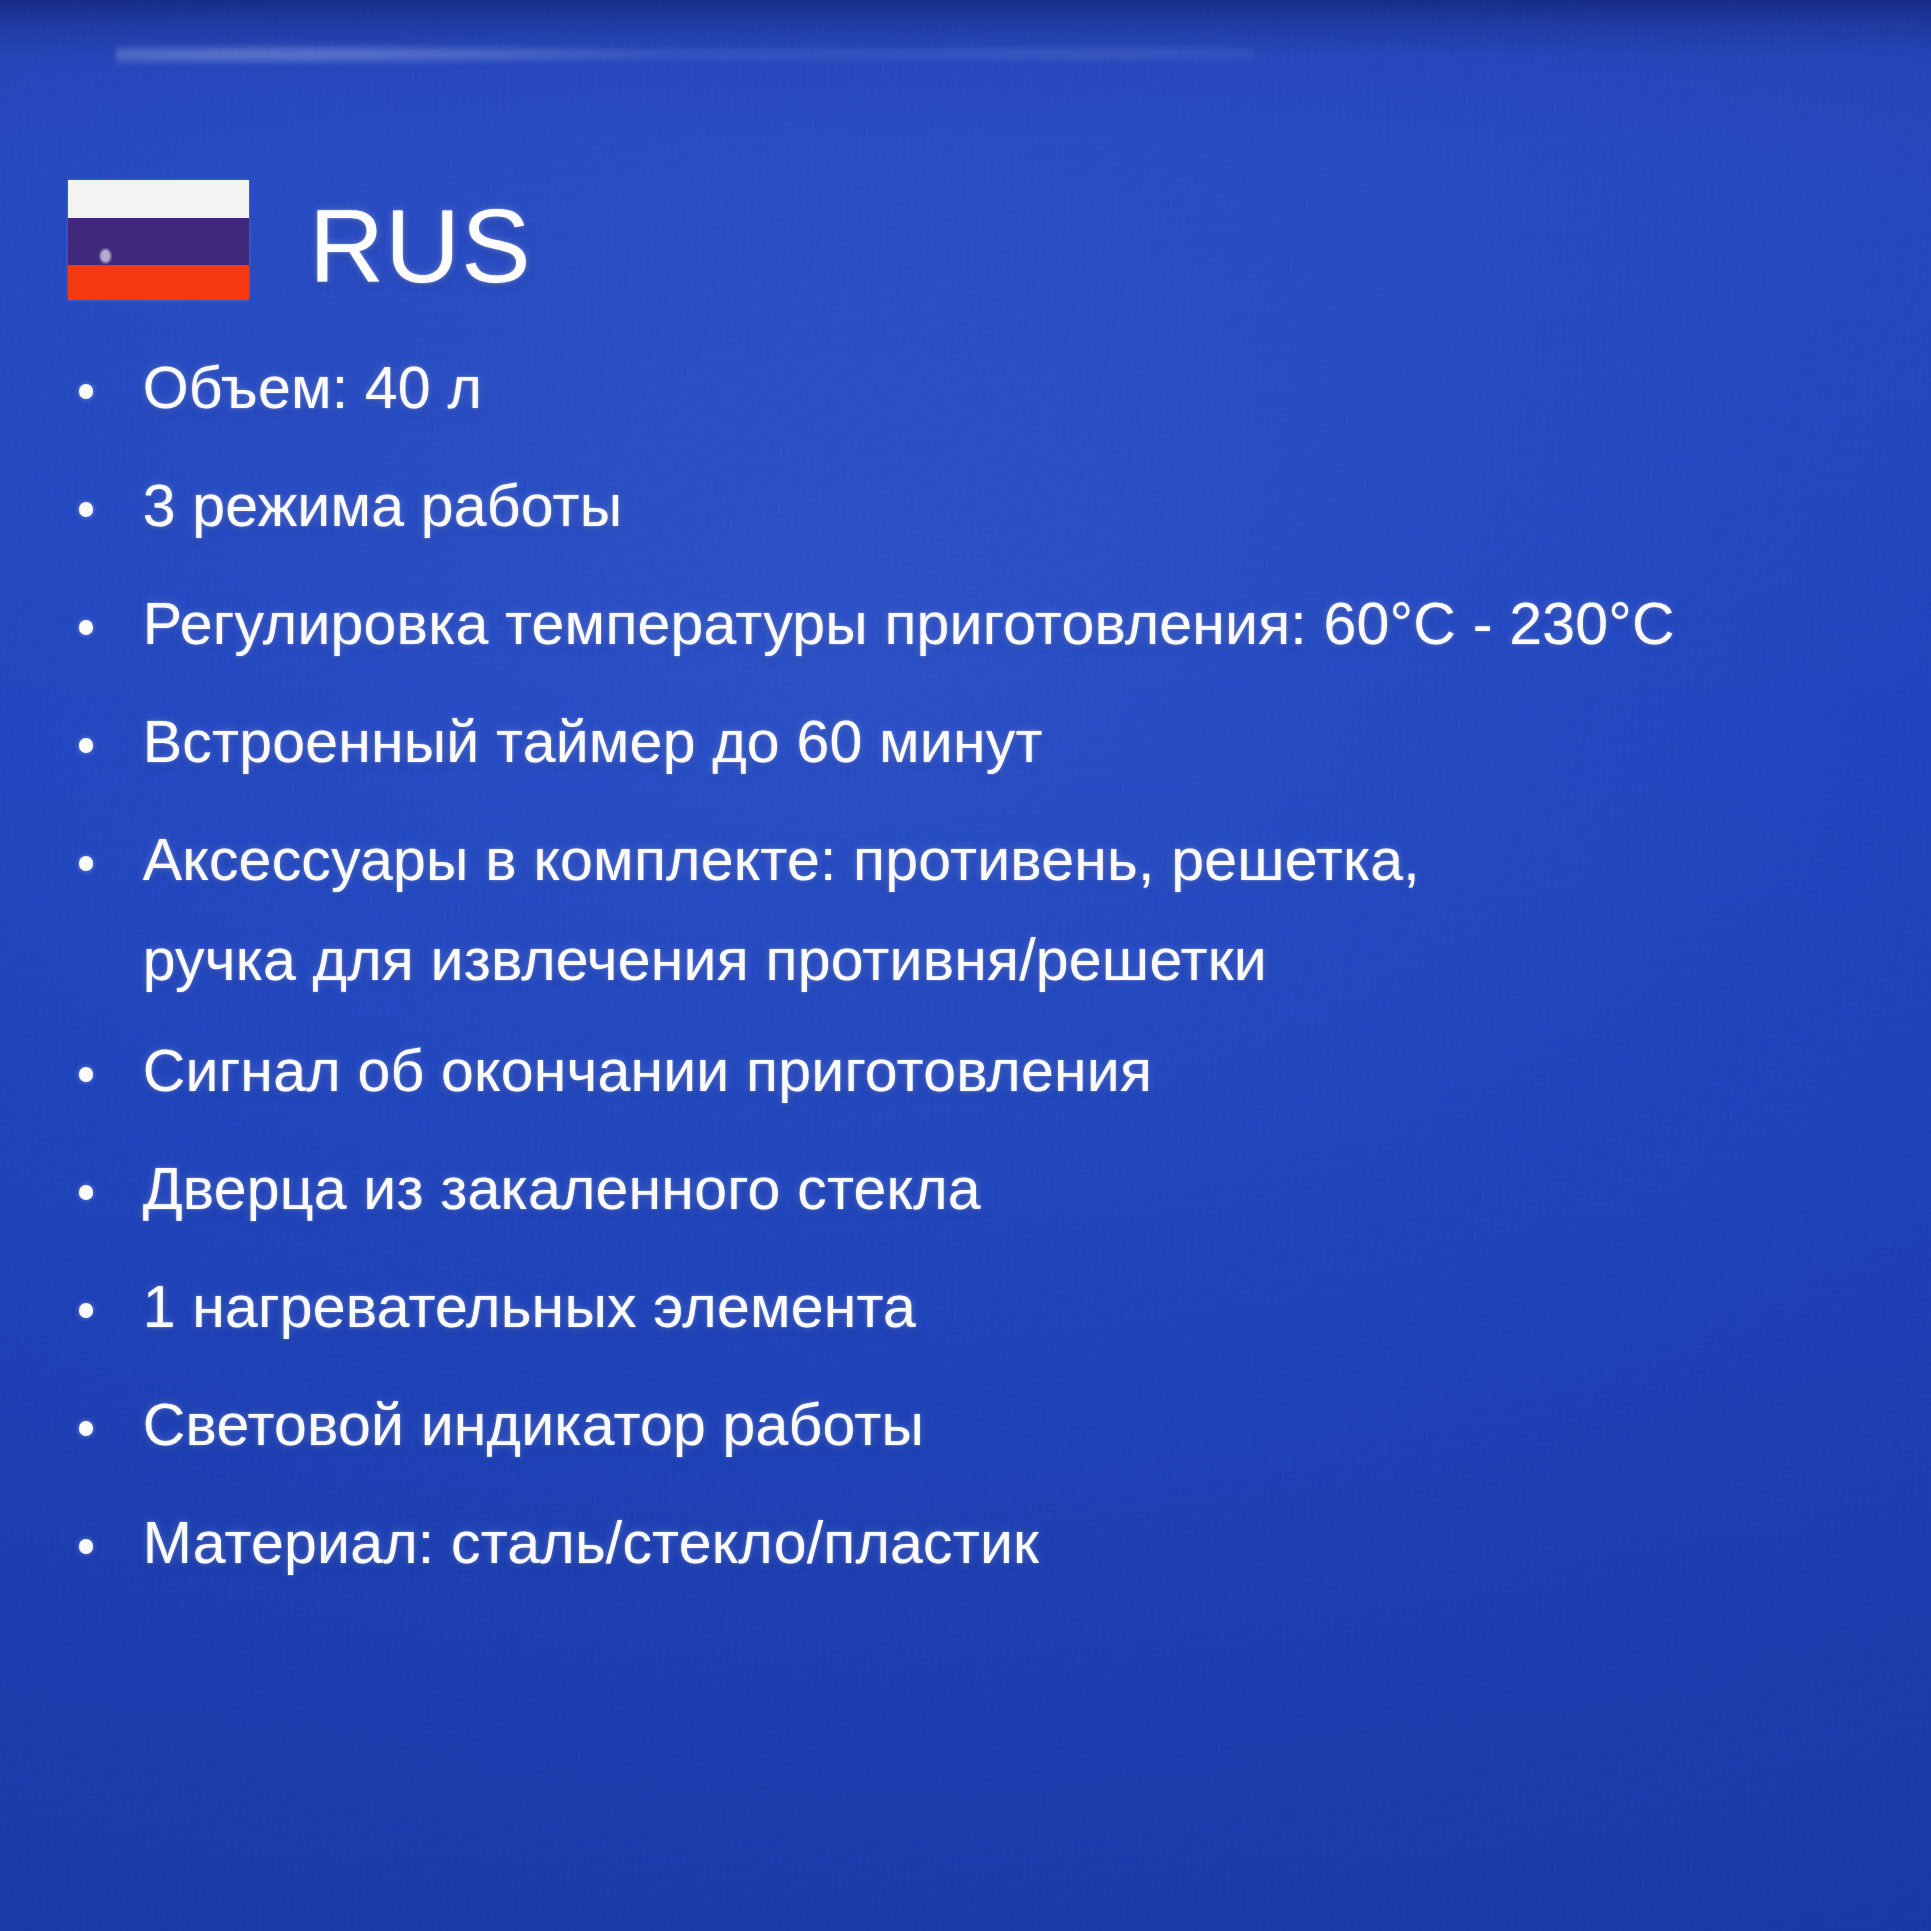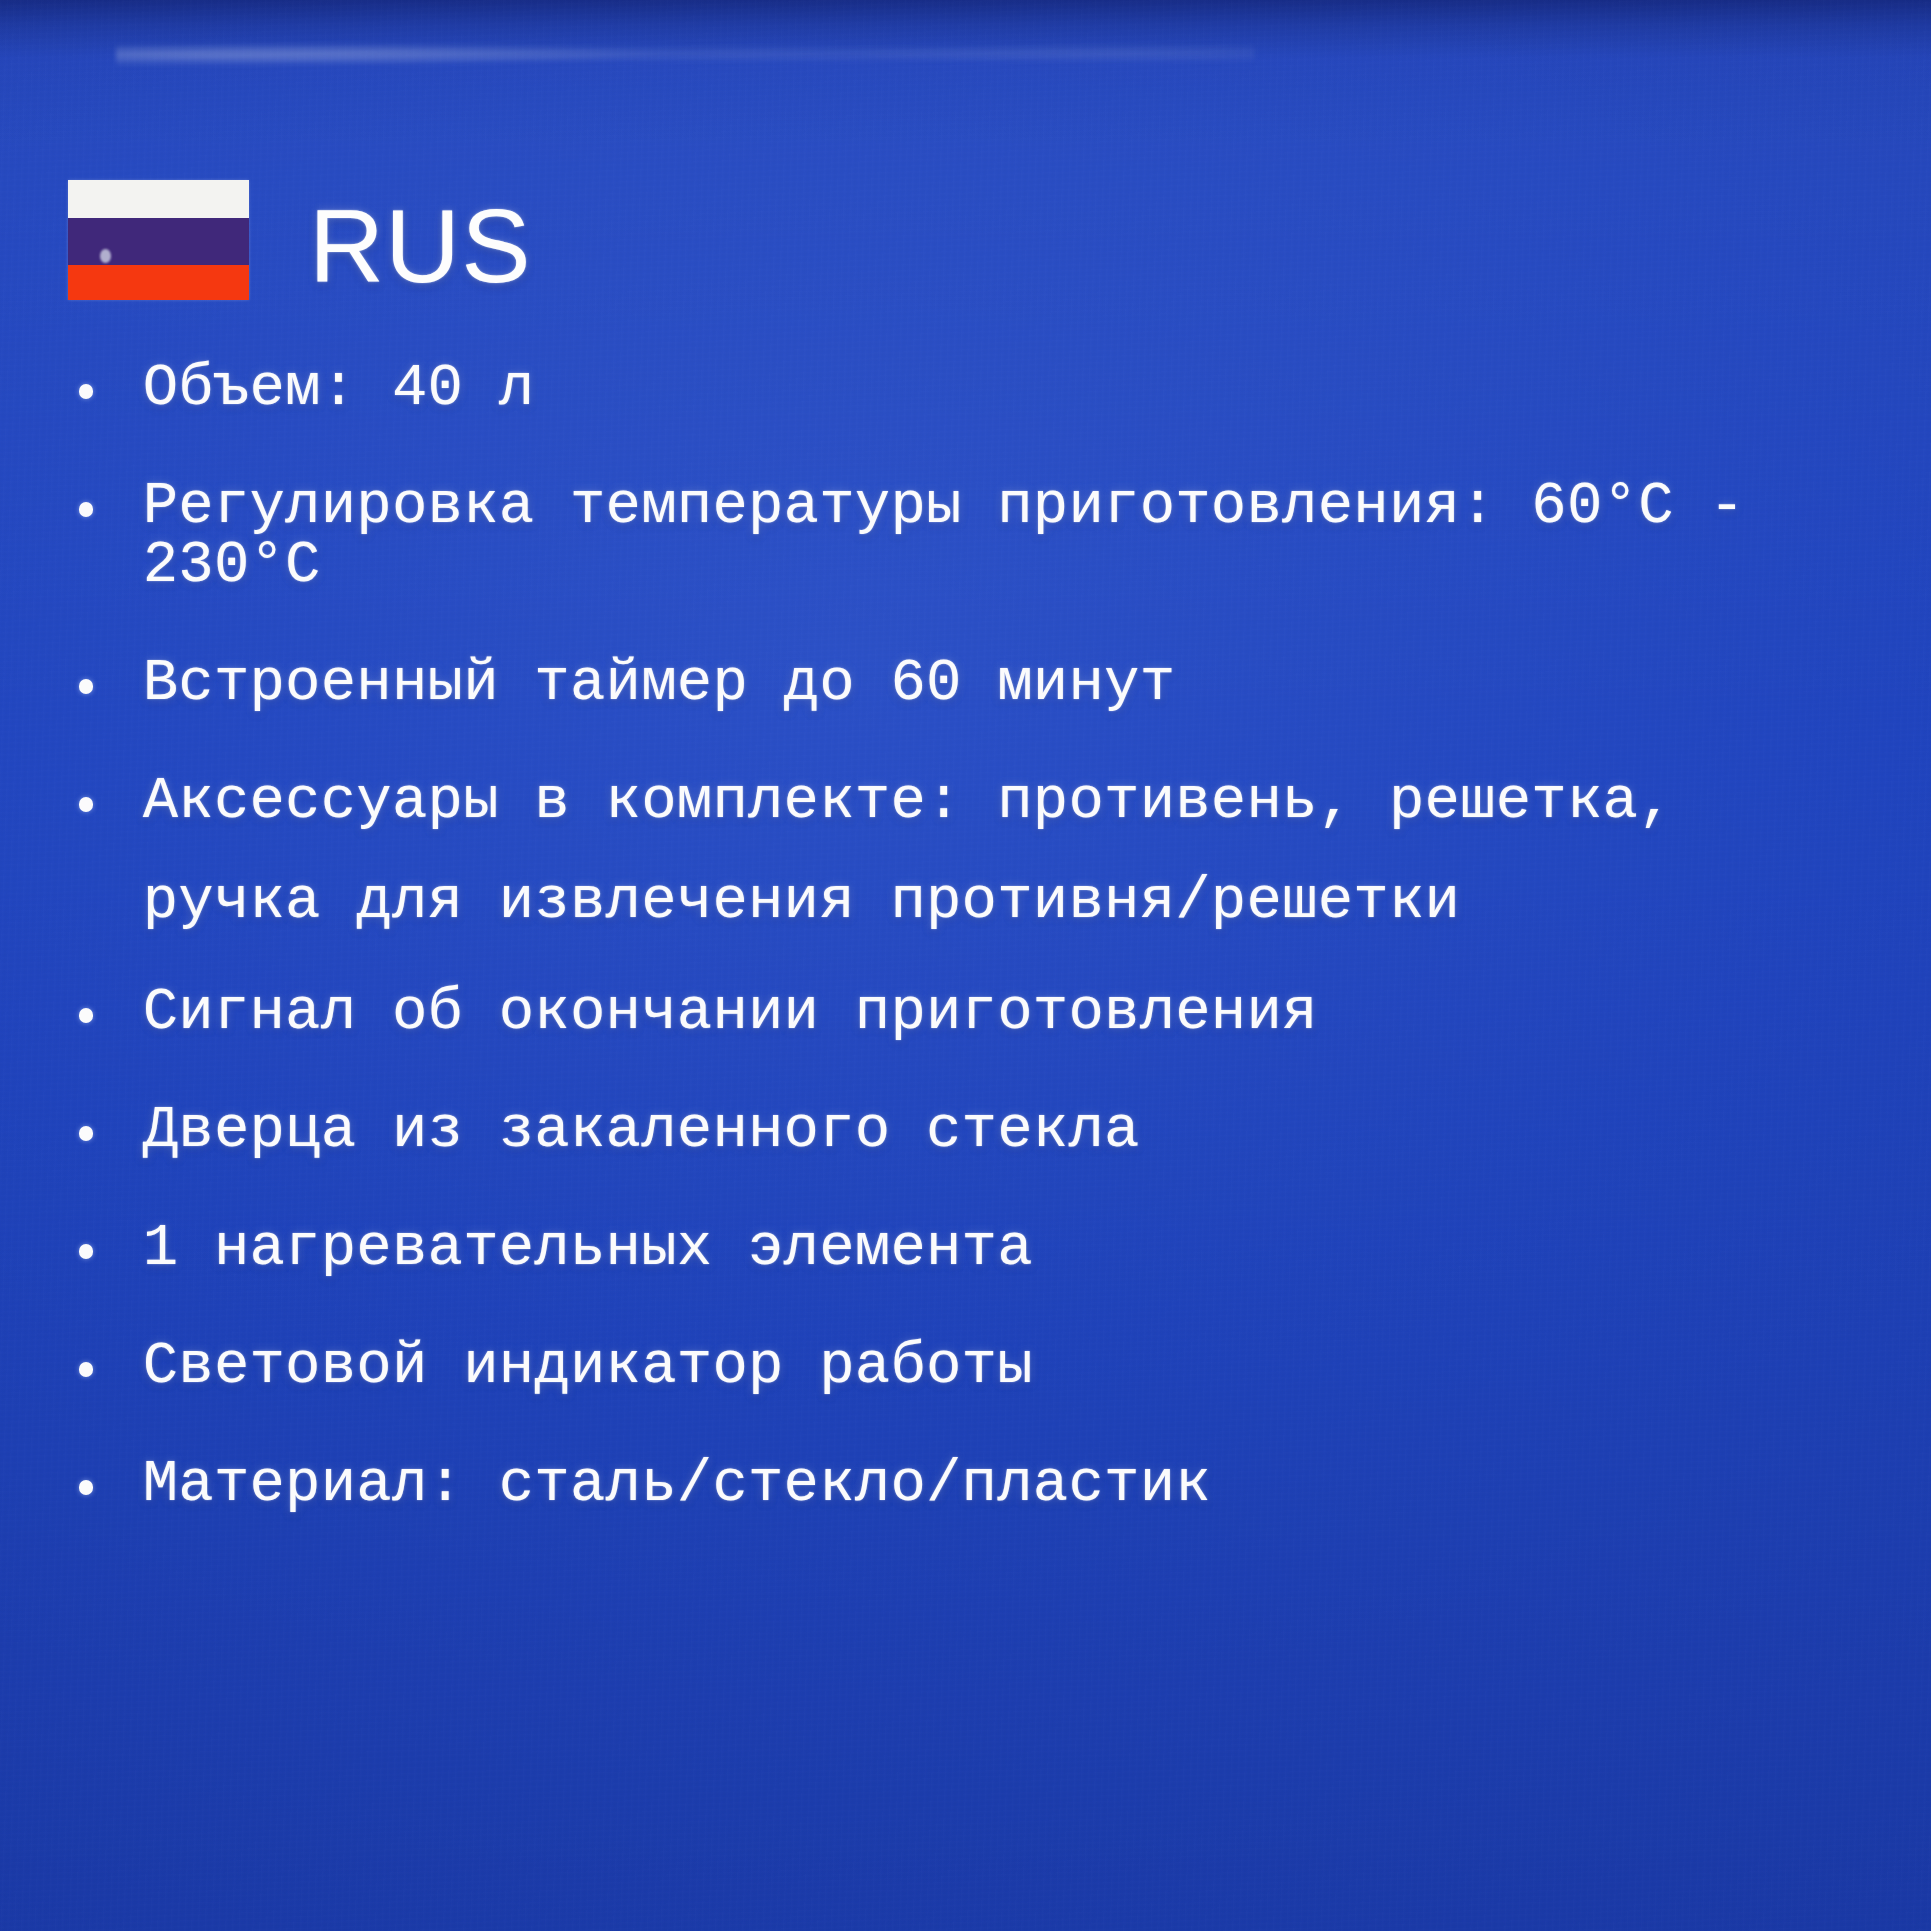--- a/index.html
+++ b/index.html
@@ -141,21 +141,21 @@
     padding-top: 25px;
   }
   .bullet i {
     display: block;
     width: 14.5px;
     height: 14.5px;
     border-radius: 50%;
     background: #fbfbfc;
     box-shadow: 0 0 4.8px rgba(190,210,255,0.55);
   }
-  .row .text { flex: 1 1 auto; font-family: Liberation Mono, monospace; }
+  .row .text { flex: 1 1 auto; }
   .row .text .ln { display: block; }
   .row .text .ln + .ln { margin-top: 41px; }
   .row.tight { margin-bottom: 52px; }
 </style>
 </head>
 <body>
 
 <div id="page">
 
   <div class="bg-grad"></div>
@@ -176,20 +176,28 @@
 
     <div class="row">
       <span class="bullet">
           <i></i>
         </span>
       <span class="text">
           <span class="ln">Объем: 40 л</span>
         </span>
     </div>
 
+    <div class="row">
+      <span class="bullet">
+          <i></i>
+        </span>
+      <span class="text">
+          <span class="ln">3 режима работы</span>
+        </span>
+    </div>
 
     <div class="row">
       <span class="bullet">
           <i></i>
         </span>
       <span class="text">
           <span class="ln">Регулировка температуры приготовления: 60°C - 230°C</span>
         </span>
     </div>
 

